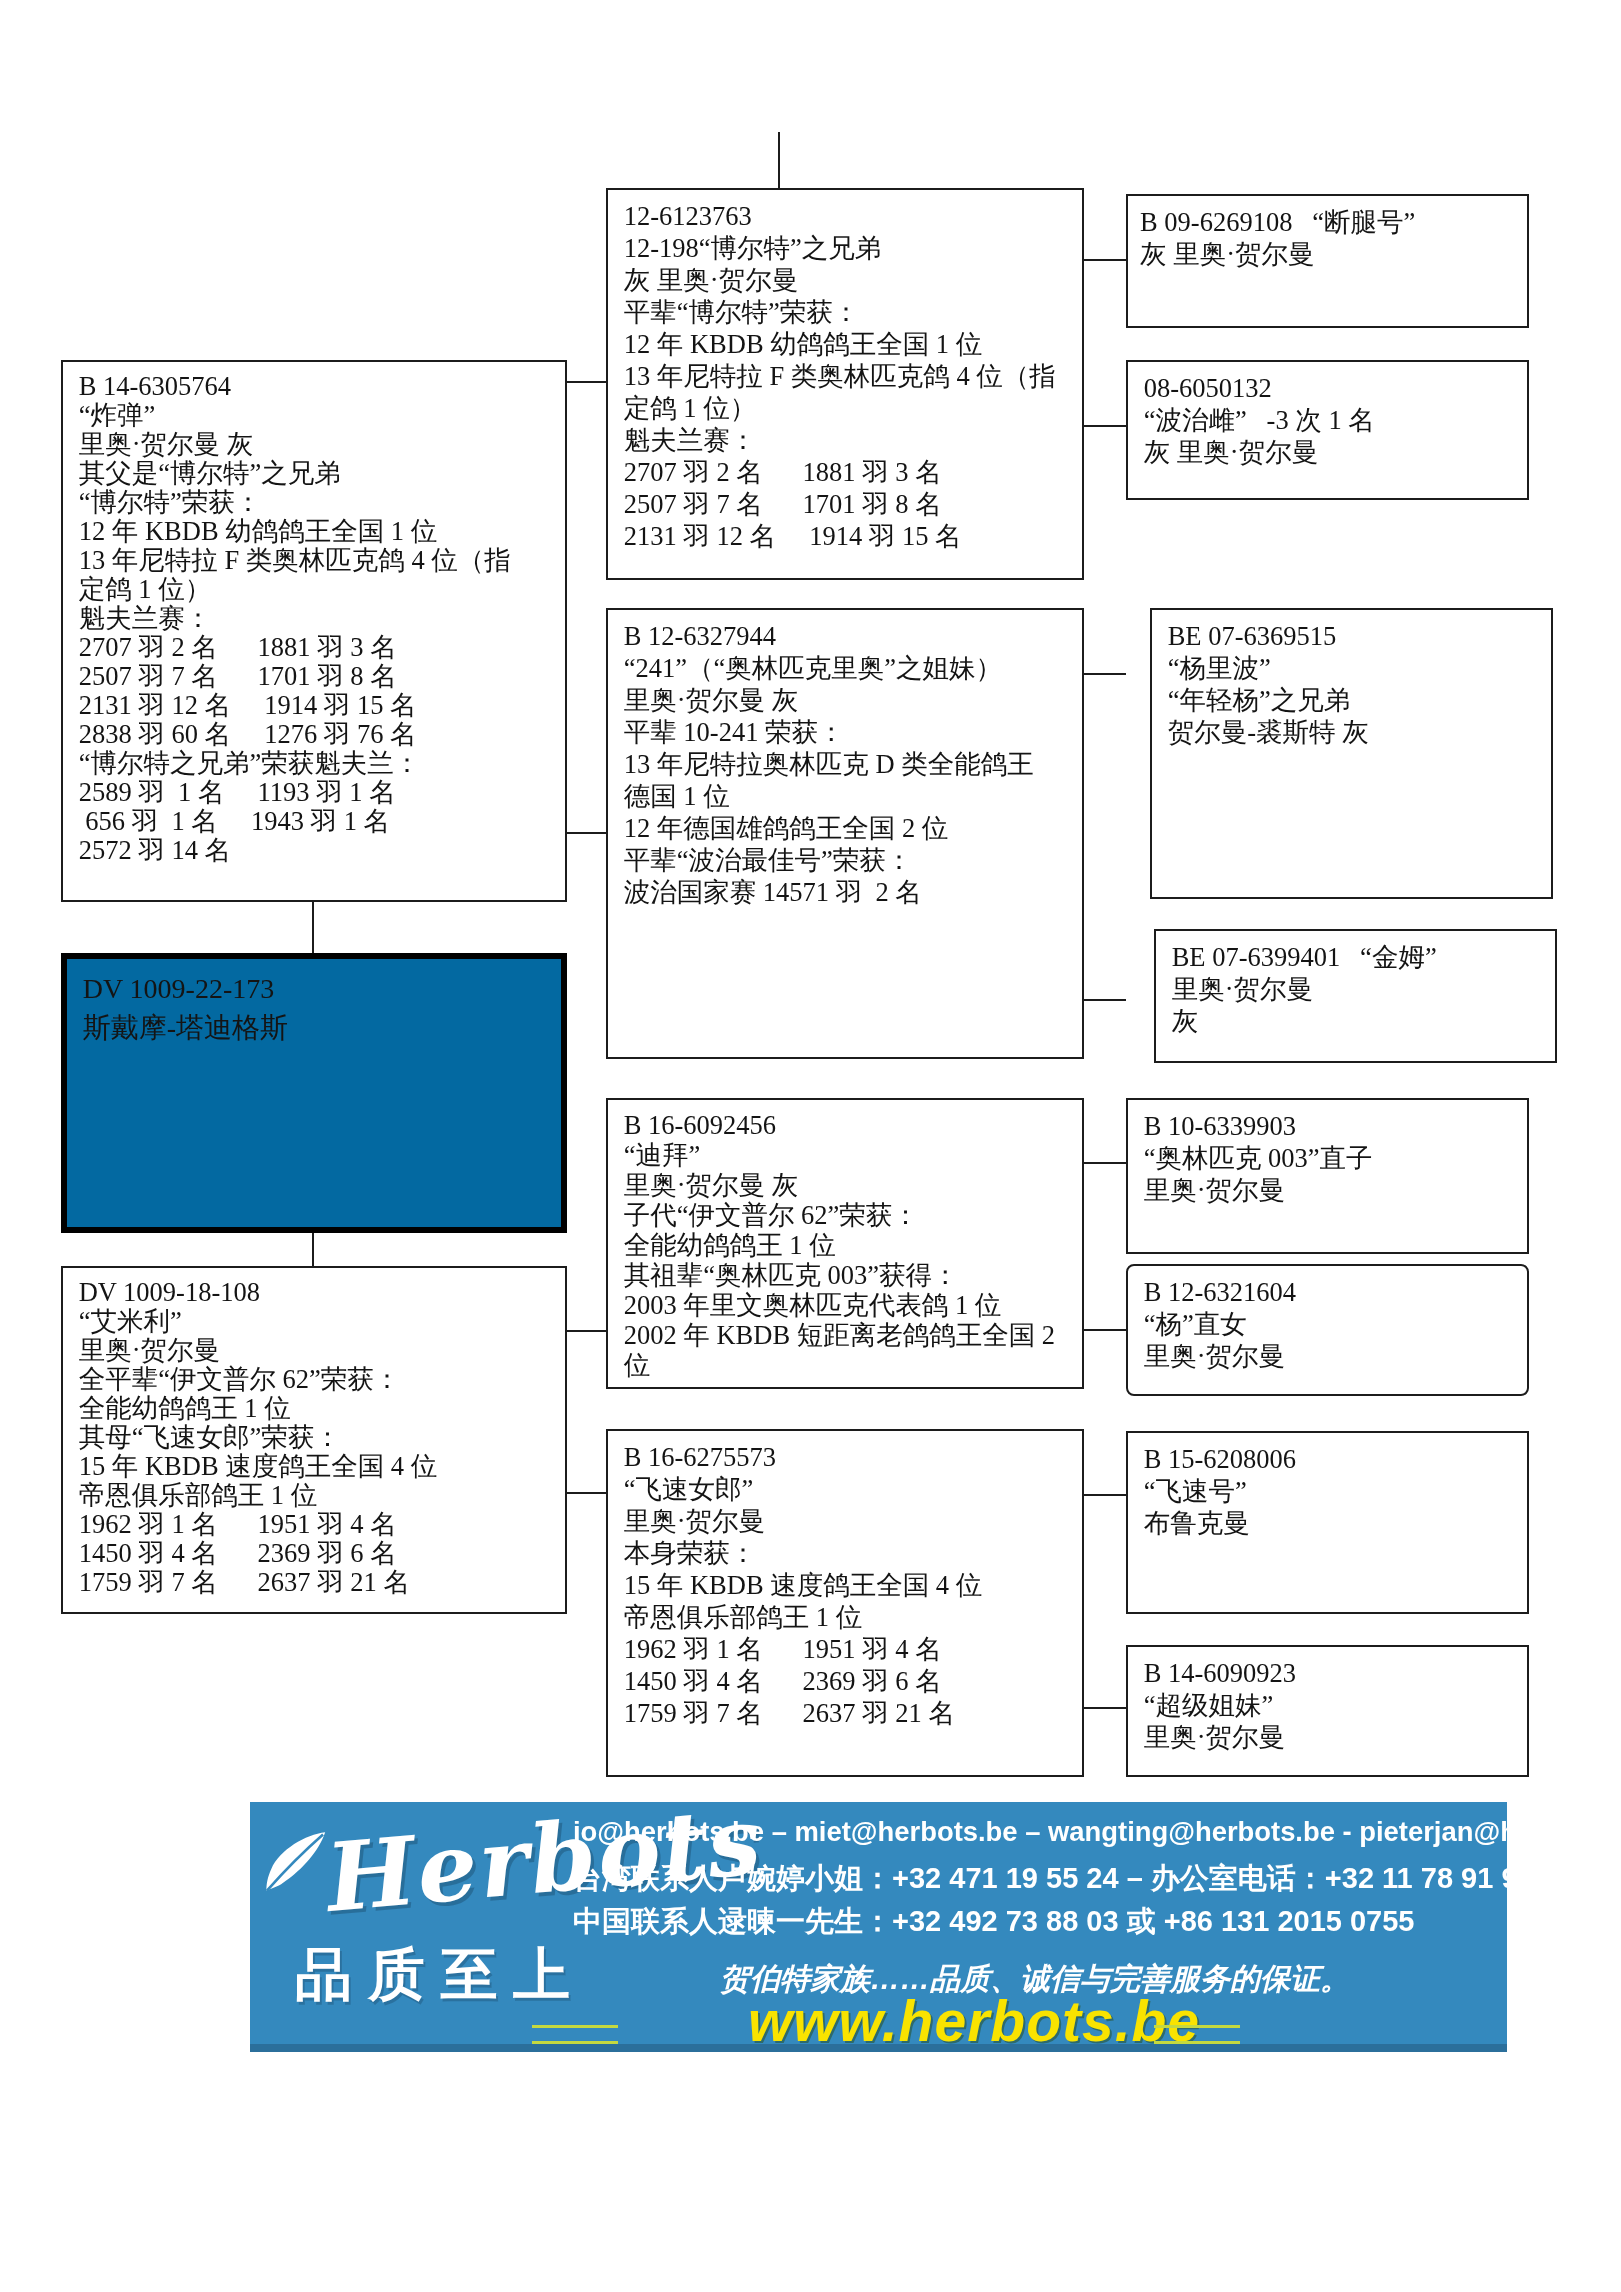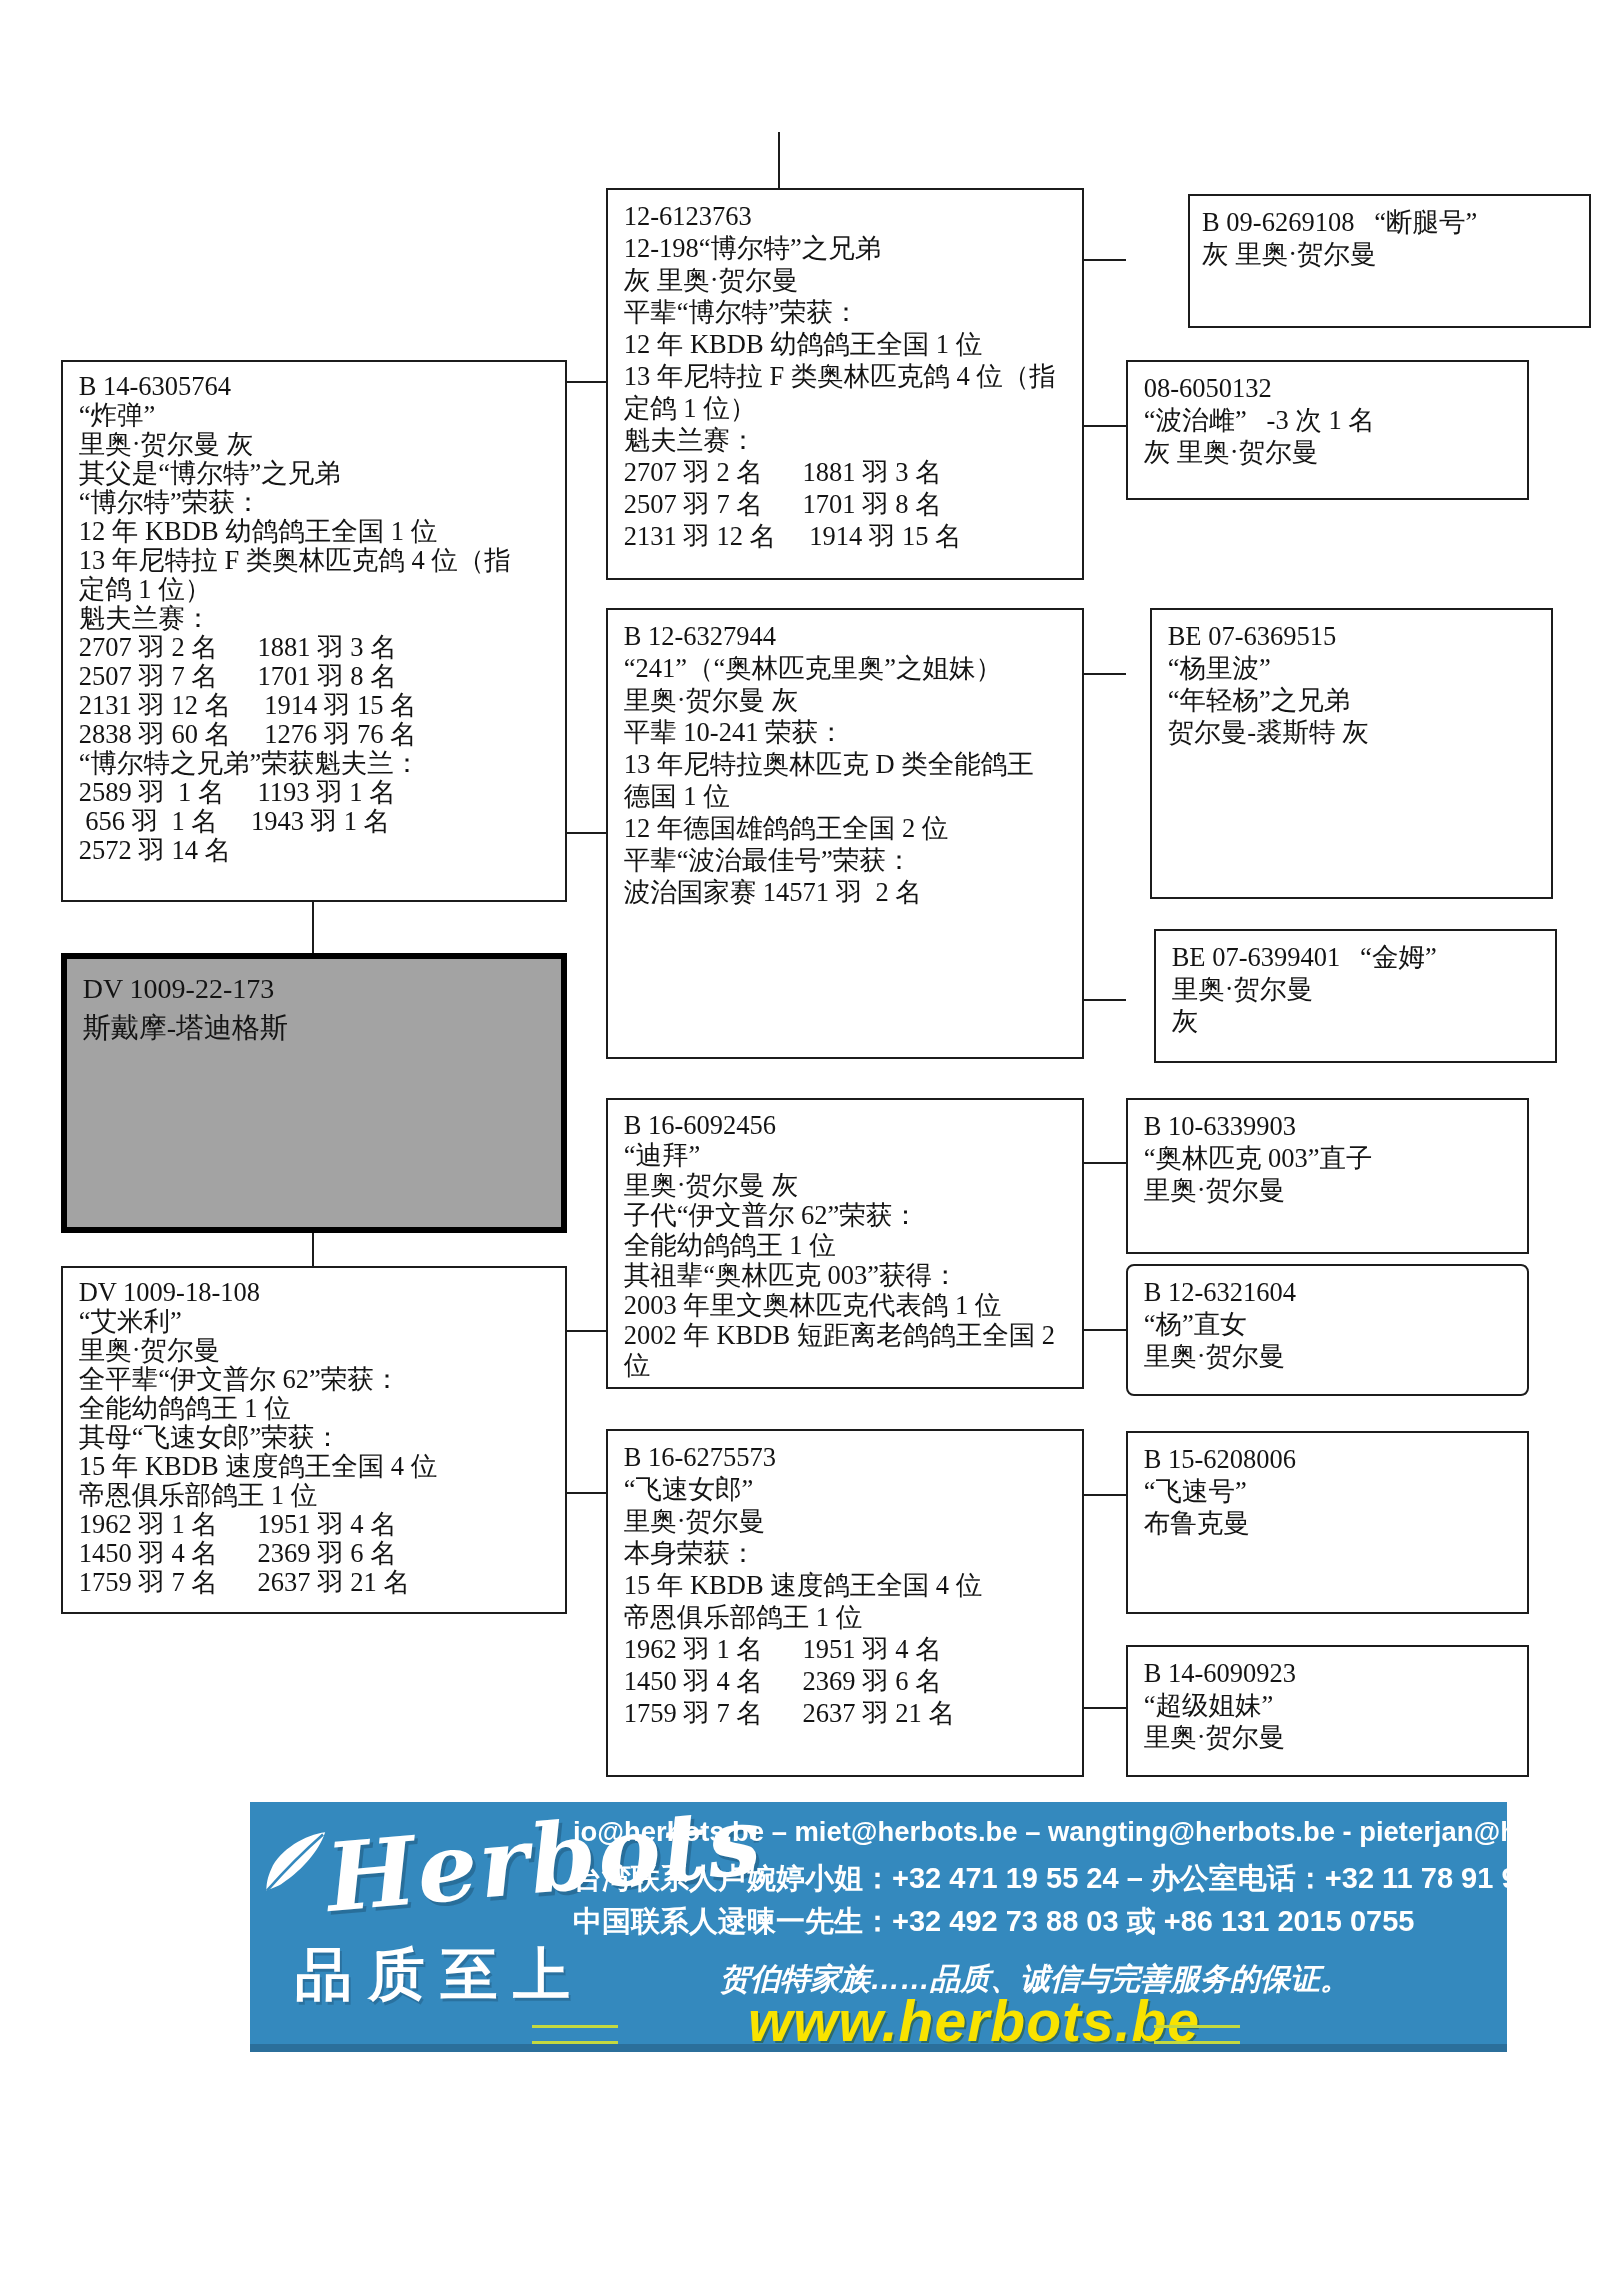--- a/index.html
+++ b/index.html
@@ -9,21 +9,21 @@
   }
   .box {
     position:absolute; box-sizing:border-box;
     border:2px solid #1c1c1c; background:#ffffff; color:#141414;
     font-size:26.5px; padding:9.8px 11.8px 5.9px 15.7px; white-space:pre-wrap;
   }
   .box .line { line-height:32px; }
   .lh30 .line { line-height:29px; }
   .lh31 .line { line-height:30px; }
   .subject {
-    border:6.9px solid #000000; background:#a3a3a3;
+    border:6.9px solid #000000; background:#0369a1;
   }
   .subject .line { line-height:39px; font-size:28px; }
   .vline, .hline { position:absolute; background:#1c1c1c; }
   
   #banner {
     position:absolute; left:250px; top:1802px; width:1257px; height:250px;
     background:#3489be; overflow:hidden;
     font-family:"Liberation Sans","DejaVu Sans",sans-serif; color:#ffffff;
   }
   #banner .dark-strip { position:absolute; left:0; right:0; bottom:0; height:7.8px; background:#2b6f9b; }
@@ -77,21 +77,21 @@
   <div class="box lh30" style="left:61px; top:1266px; width:506px; height:348px;"><div class="line">DV 1009-18-108</div><div class="line">“艾米利”</div><div class="line">里奥·贺尔曼</div><div class="line">全平辈“伊文普尔 62”荣获：</div><div class="line">全能幼鸽鸽王 1 位</div><div class="line">其母“飞速女郎”荣获：</div><div class="line">15 年 KBDB 速度鸽王全国 4 位</div><div class="line">帝恩俱乐部鸽王 1 位</div><div class="line">1962 羽 1 名      1951 羽 4 名</div><div class="line">1450 羽 4 名      2369 羽 6 名</div><div class="line">1759 羽 7 名      2637 羽 21 名</div></div>
 
   <div class="box" style="left:606px; top:188px; width:478px; height:392px;"><div class="line">12-6123763</div><div class="line">12-198“博尔特”之兄弟</div><div class="line">灰 里奥·贺尔曼</div><div class="line">平辈“博尔特”荣获：</div><div class="line">12 年 KBDB 幼鸽鸽王全国 1 位</div><div class="line">13 年尼特拉 F 类奥林匹克鸽 4 位（指</div><div class="line">定鸽 1 位）</div><div class="line">魁夫兰赛：</div><div class="line">2707 羽 2 名      1881 羽 3 名</div><div class="line">2507 羽 7 名      1701 羽 8 名</div><div class="line">2131 羽 12 名     1914 羽 15 名</div></div>
 
   <div class="box" style="left:606px; top:608px; width:478px; height:451px;"><div class="line">B 12-6327944</div><div class="line">“241”（“奥林匹克里奥”之姐妹）</div><div class="line">里奥·贺尔曼 灰</div><div class="line">平辈 10-241 荣获：</div><div class="line">13 年尼特拉奥林匹克 D 类全能鸽王</div><div class="line">德国 1 位</div><div class="line">12 年德国雄鸽鸽王全国 2 位</div><div class="line">平辈“波治最佳号”荣获：</div><div class="line">波治国家赛 14571 羽  2 名</div></div>
 
   <div class="box lh31" style="left:606px; top:1098px; width:478px; height:291px;"><div class="line">B 16-6092456</div><div class="line">“迪拜”</div><div class="line">里奥·贺尔曼 灰</div><div class="line">子代“伊文普尔 62”荣获：</div><div class="line">全能幼鸽鸽王 1 位</div><div class="line">其祖辈“奥林匹克 003”获得：</div><div class="line">2003 年里文奥林匹克代表鸽 1 位</div><div class="line">2002 年 KBDB 短距离老鸽鸽王全国 2</div><div class="line">位</div></div>
 
   <div class="box" style="left:606px; top:1429px; width:478px; height:348px;"><div class="line">B 16-6275573</div><div class="line">“飞速女郎”</div><div class="line">里奥·贺尔曼</div><div class="line">本身荣获：</div><div class="line">15 年 KBDB 速度鸽王全国 4 位</div><div class="line">帝恩俱乐部鸽王 1 位</div><div class="line">1962 羽 1 名      1951 羽 4 名</div><div class="line">1450 羽 4 名      2369 羽 6 名</div><div class="line">1759 羽 7 名      2637 羽 21 名</div></div>
 
-  <div class="box" style="left:1188px; top:194px; width:403px; height:134px;padding-left:12px;"><div class="line">B 09-6269108   “断腿号”</div><div class="line">灰 里奥·贺尔曼</div></div>
+  <div class="box" style="left:1126px; top:194px; width:403px; height:134px;padding-left:12px;"><div class="line">B 09-6269108   “断腿号”</div><div class="line">灰 里奥·贺尔曼</div></div>
 
   <div class="box" style="left:1126px; top:360px; width:403px; height:140px;"><div class="line">08-6050132</div><div class="line">“波治雌”   -3 次 1 名</div><div class="line">灰 里奥·贺尔曼</div></div>
 
   <div class="box" style="left:1126px; top:608px; width:403px; height:291px;margin-left:24px;"><div class="line">BE 07-6369515</div><div class="line">“杨里波”</div><div class="line">“年轻杨”之兄弟</div><div class="line">贺尔曼-裘斯特 灰</div></div>
 
   <div class="box" style="left:1154px; top:929px; width:403px; height:134px;"><div class="line">BE 07-6399401   “金姆”</div><div class="line">里奥·贺尔曼</div><div class="line">灰</div></div>
 
   <div class="box" style="left:1126px; top:1098px; width:403px; height:156px;"><div class="line">B 10-6339903</div><div class="line">“奥林匹克 003”直子</div><div class="line">里奥·贺尔曼</div></div>
 
   <div class="box" style="left:1126px; top:1264px; width:403px; height:132px;border-radius:8px;"><div class="line">B 12-6321604</div><div class="line">“杨”直女</div><div class="line">里奥·贺尔曼</div></div>

